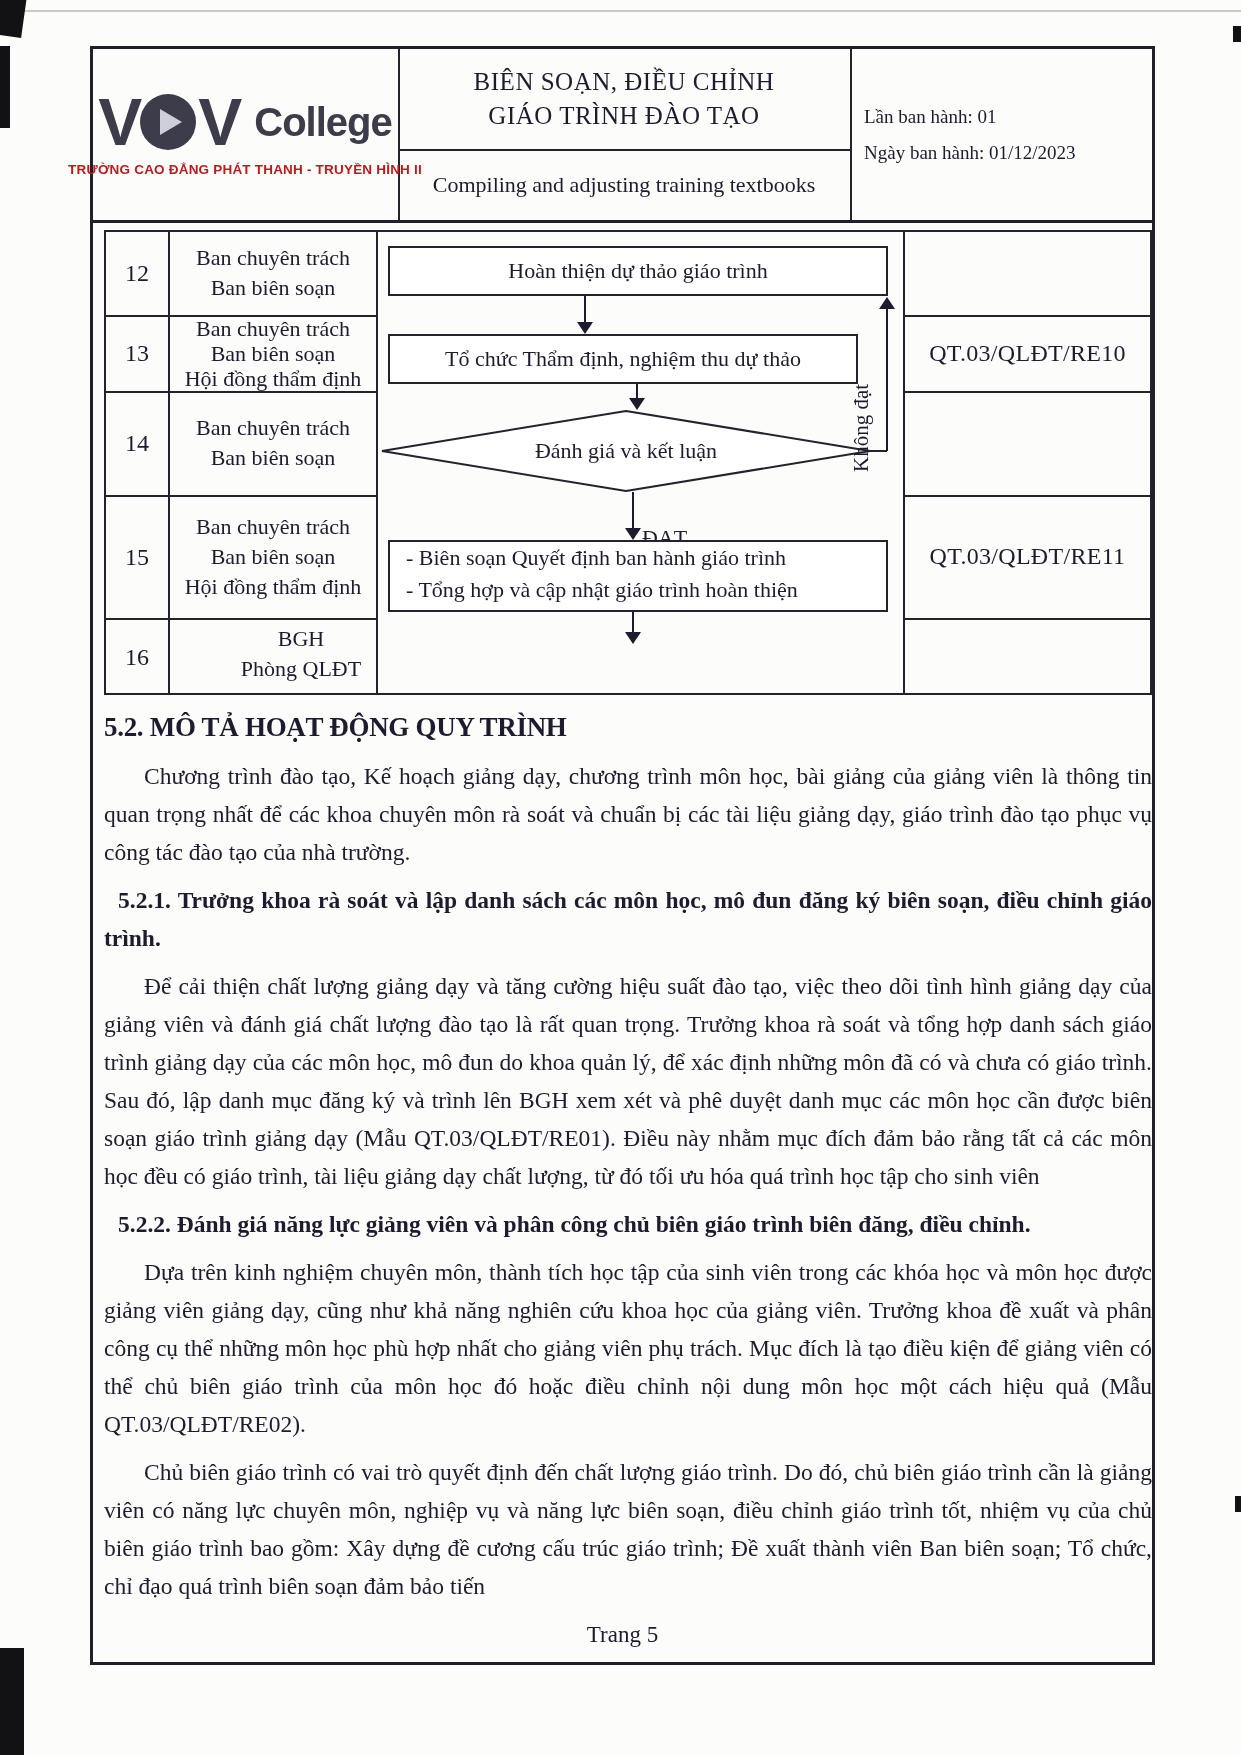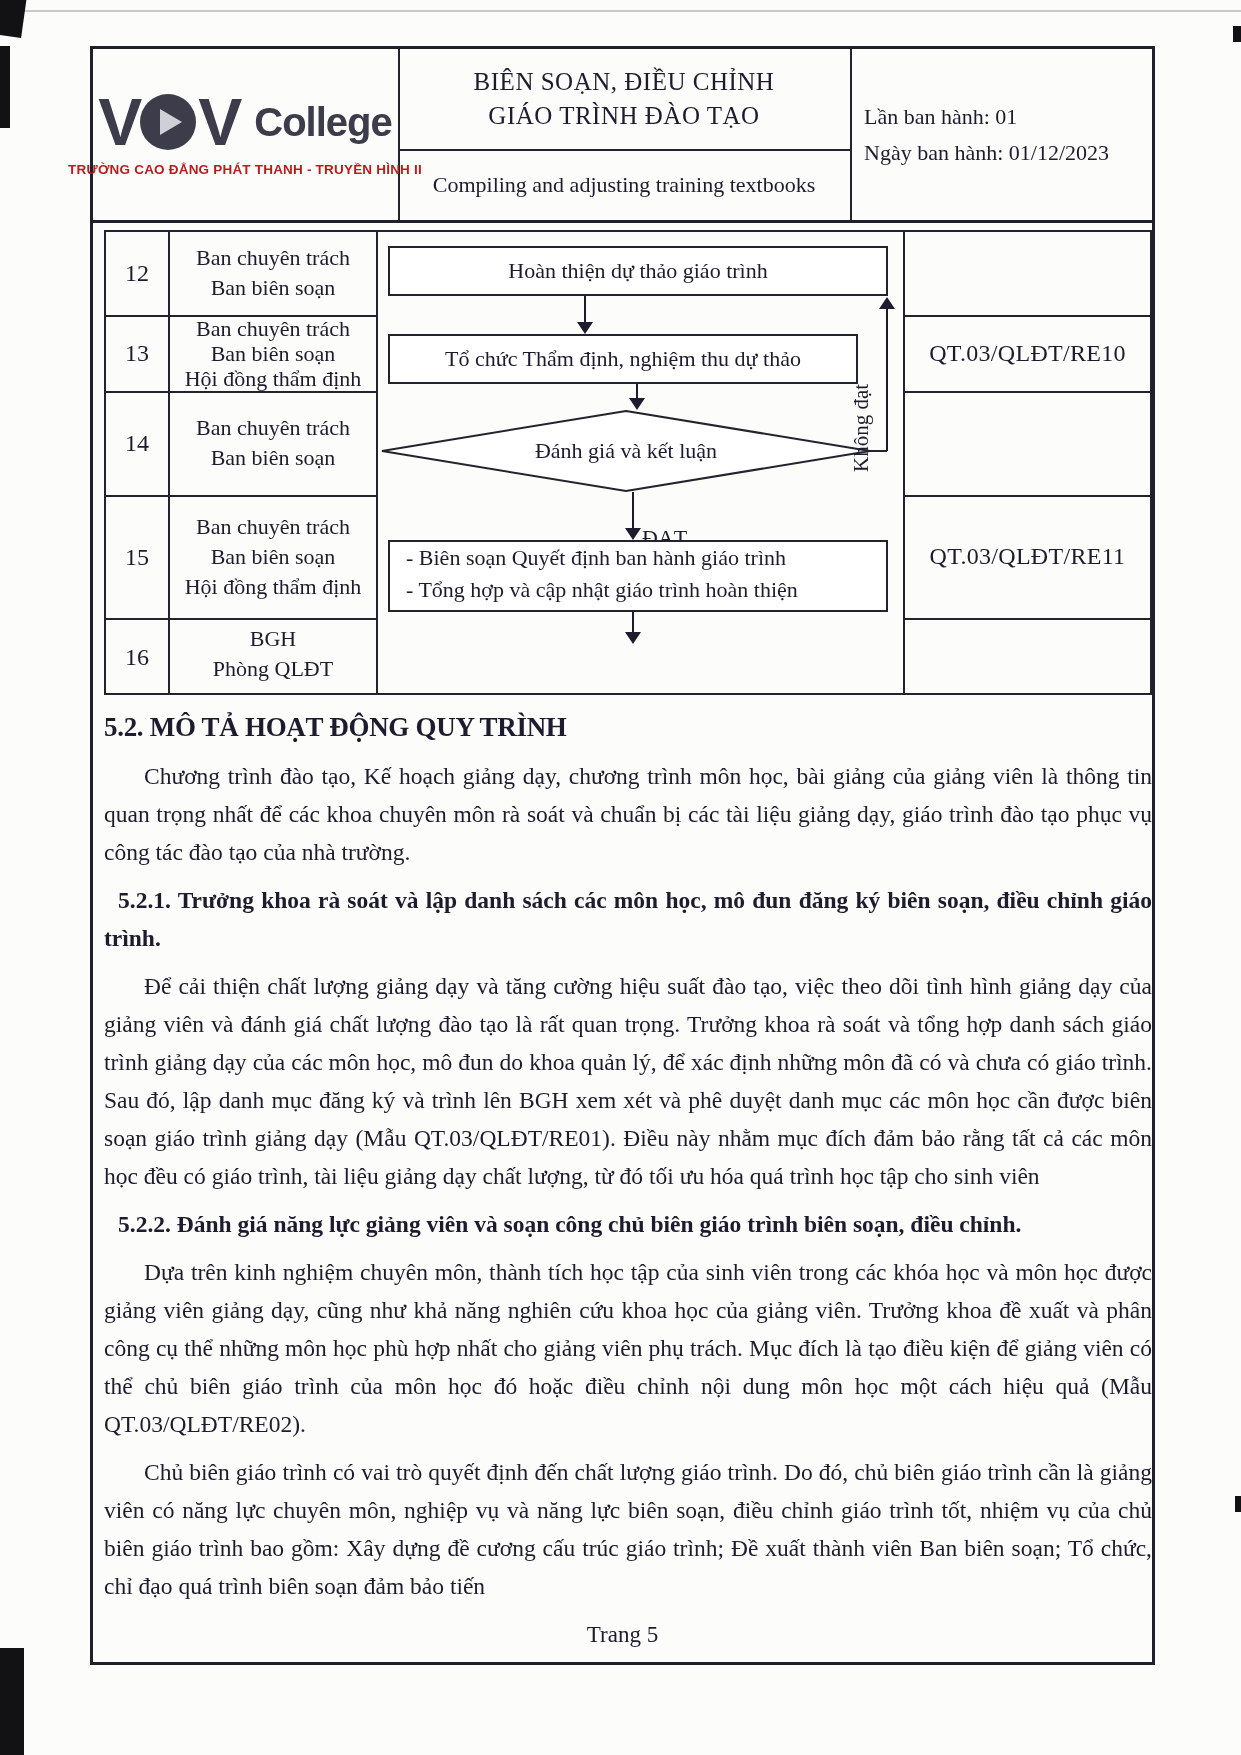--- a/index.html
+++ b/index.html
@@ -17,21 +17,21 @@
   
   .logo-cell{left:92px;top:49px;width:306px;height:171px;display:flex;flex-direction:column;align-items:center;justify-content:center;}
   .vov-row{display:flex;align-items:center;font-family:"Liberation Sans","DejaVu Sans",sans-serif;color:#3c3c4a;}
   .vov-letter{font-weight:bold;font-size:66px;line-height:60px;letter-spacing:-4px;}
   .vov-o{position:relative;width:56px;height:56px;border-radius:50%;background:#3c3c4a;margin:0 2px;}
   .vov-o .tri{position:absolute;left:20px;top:15px;width:0;height:0;border-left:22px solid #cfcfd8;border-top:13px solid transparent;border-bottom:13px solid transparent;}
   .college{font-weight:bold;font-size:40px;margin-left:16px;letter-spacing:-1px;}
   .tagline{margin-top:10px;font-family:"Liberation Sans","DejaVu Sans",sans-serif;font-weight:bold;font-size:13.5px;color:#b91c1c;letter-spacing:.2px;white-space:nowrap;}
   .title-vi{left:398px;top:49px;width:452px;height:100px;display:flex;flex-direction:column;align-items:center;justify-content:center;font-weight:normal;font-size:25px;line-height:34px;letter-spacing:.5px;text-align:center;}
   .title-en{left:430px;top:152px;width:388px;height:66px;display:flex;align-items:center;justify-content:center;text-align:center;font-size:22px;line-height:30px;}
-  .info-cell{left:864px;top:49px;width:285px;height:171px;display:flex;flex-direction:column;justify-content:center;gap:8px;font-size:22px;line-height:28px;}
+  .info-cell{left:864px;top:49px;width:285px;height:171px;display:flex;flex-direction:column;justify-content:center;gap:8px;font-size:19px;line-height:28px;}
   
   .tframe{left:104px;top:230px;width:1048px;height:465px;border:2px solid #23232e;box-sizing:border-box;}
   .cell{display:flex;flex-direction:column;align-items:center;justify-content:center;text-align:center;font-size:22px;line-height:30px;}
   .stepno{font-size:24px;}
   .refcell{display:flex;align-items:center;justify-content:center;font-size:24px;letter-spacing:.3px;}
   
   .pbox{border:2px solid #23232e;box-sizing:border-box;background:#fff;display:flex;align-items:center;justify-content:center;font-size:22px;text-align:center;}
   .pbox-left{justify-content:flex-start;flex-direction:column;align-items:flex-start;padding-left:16px;line-height:32px;}
   .ellipse{border:2px solid #23232e;border-radius:50%;box-sizing:border-box;background:#fff;display:flex;align-items:center;justify-content:center;font-size:22px;}
   .shaft{width:2px;background:#1c1c2e;}
@@ -122,21 +122,21 @@
     <span>Ban chuyên trách</span>
     <span>Ban biên soạn</span>
   </div>
   <div class="abs cell stepno" style="left:106px;top:497px;width:62px;height:119px;">15</div>
   <div class="abs cell" style="left:170px;top:497px;width:206px;height:119px;">
     <span>Ban chuyên trách</span>
     <span>Ban biên soạn</span>
     <span>Hội đồng thẩm định</span>
   </div>
   <div class="abs cell stepno" style="left:106px;top:620px;width:62px;height:73px;">16</div>
-  <div class="abs cell" style="left:170px;top:620px;width:206px;height:68px;">
+  <div class="abs cell" style="left:170px;top:620px;width:206px;height:68px;padding-left:28px;">
     <span>BGH</span>
     <span>Phòng QLĐT</span>
   </div>
 
   <div class="abs refcell" style="left:905px;top:317px;width:245px;height:72px;">QT.03/QLĐT/RE10</div>
   <div class="abs refcell" style="left:905px;top:497px;width:245px;height:119px;">QT.03/QLĐT/RE11</div>
 
   <div class="abs pbox" style="left:388px;top:246px;width:500px;height:50px;">Hoàn thiện dự thảo giáo trình</div>
 
   <div class="abs shaft" style="left:584px;top:296px;height:28px;"></div>
@@ -168,20 +168,20 @@
 
   <div class="abs shaft" style="left:632px;top:612px;height:22px;"></div>
   <div class="abs ahead-down" style="left:625px;top:632px;"></div>
 
 
   <div class="abs body-text">
     <h2 class="h52">5.2. MÔ TẢ HOẠT ĐỘNG QUY TRÌNH</h2>
     <p class="para">Chương trình đào tạo, Kế hoạch giảng dạy, chương trình môn học, bài giảng của giảng viên là thông tin quan trọng nhất để các khoa chuyên môn rà soát và chuẩn bị các tài liệu giảng dạy, giáo trình đào tạo phục vụ công tác đào tạo của nhà trường.</p>
     <p class="subhead">5.2.1. Trưởng khoa rà soát và lập danh sách các môn học, mô đun đăng ký biên soạn, điều chỉnh giáo trình.</p>
     <p class="para">Để cải thiện chất lượng giảng dạy và tăng cường hiệu suất đào tạo, việc theo dõi tình hình giảng dạy của giảng viên và đánh giá chất lượng đào tạo là rất quan trọng. Trưởng khoa rà soát và tổng hợp danh sách giáo trình giảng dạy của các môn học, mô đun do khoa quản lý, để xác định những môn đã có và chưa có giáo trình. Sau đó, lập danh mục đăng ký và trình lên BGH xem xét và phê duyệt danh mục các môn học cần được biên soạn giáo trình giảng dạy (Mẫu QT.03/QLĐT/RE01). Điều này nhằm mục đích đảm bảo rằng tất cả các môn học đều có giáo trình, tài liệu giảng dạy chất lượng, từ đó tối ưu hóa quá trình học tập cho sinh viên</p>
-    <p class="subhead">5.2.2. Đánh giá năng lực giảng viên và soạn công chủ biên giáo trình biên soạn, điều chỉnh.</p>
+    <p class="subhead">5.2.2. Đánh giá năng lực giảng viên và phân công chủ biên giáo trình biên đăng, điều chỉnh.</p>
     <p class="para">Dựa trên kinh nghiệm chuyên môn, thành tích học tập của sinh viên trong các khóa học và môn học được giảng viên giảng dạy, cũng như khả năng nghiên cứu khoa học của giảng viên. Trưởng khoa đề xuất và phân công cụ thể những môn học phù hợp nhất cho giảng viên phụ trách. Mục đích là tạo điều kiện để giảng viên có thể chủ biên giáo trình của môn học đó hoặc điều chỉnh nội dung môn học một cách hiệu quả (Mẫu QT.03/QLĐT/RE02).</p>
     <p class="para">Chủ biên giáo trình có vai trò quyết định đến chất lượng giáo trình. Do đó, chủ biên giáo trình cần là giảng viên có năng lực chuyên môn, nghiệp vụ và năng lực biên soạn, điều chỉnh giáo trình tốt, nhiệm vụ của chủ biên giáo trình bao gồm: Xây dựng đề cương cấu trúc giáo trình; Đề xuất thành viên Ban biên soạn; Tổ chức, chỉ đạo quá trình biên soạn đảm bảo tiến</p>
   </div>
 
   <div class="abs footer">Trang 5</div>
 
 </div>
 
 </body></html>

